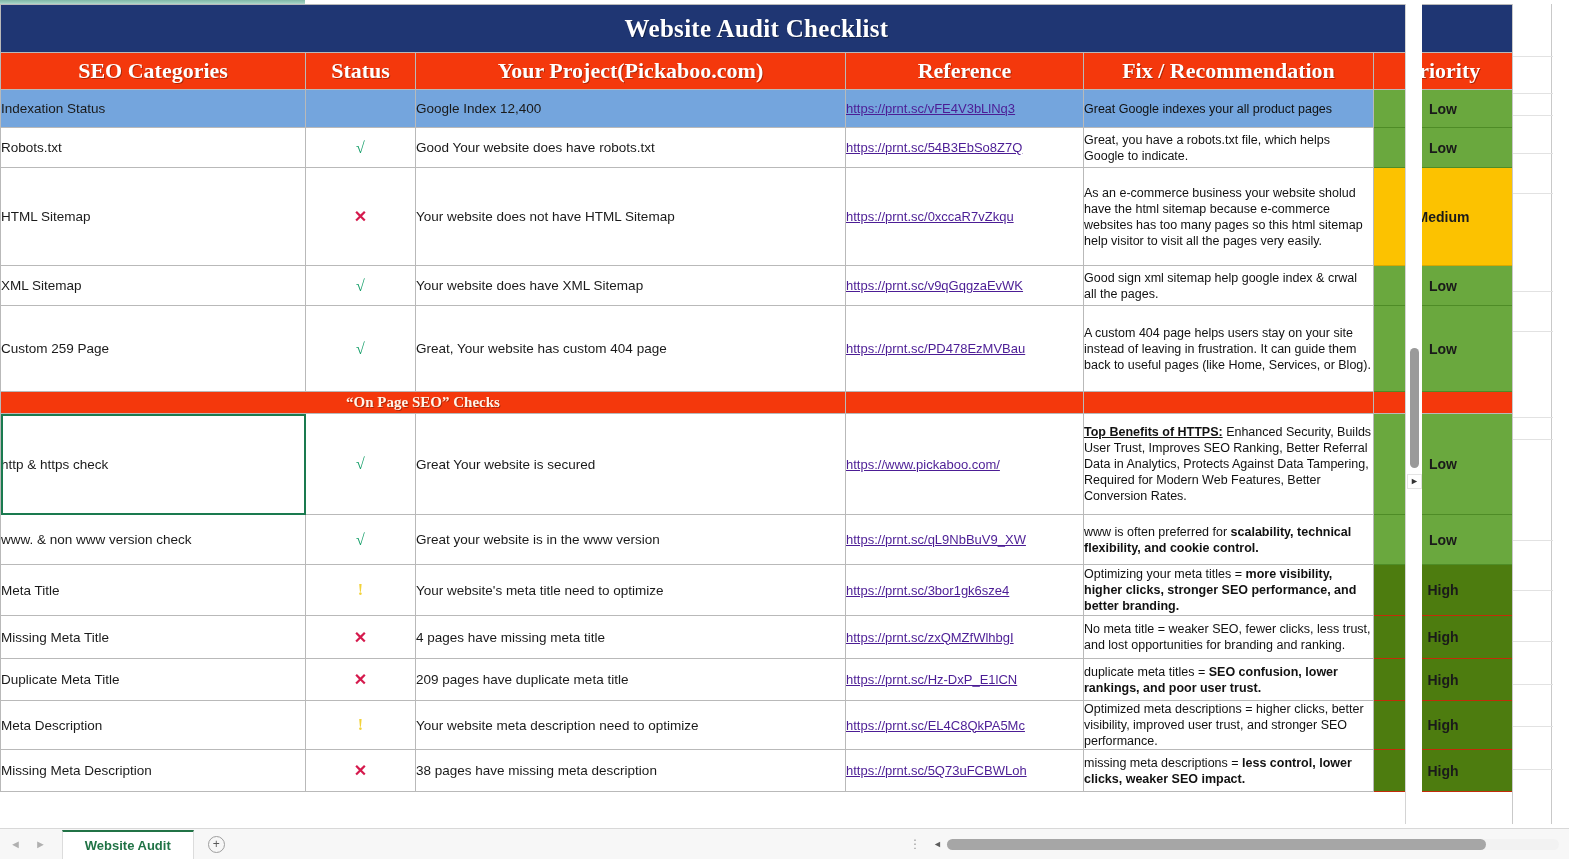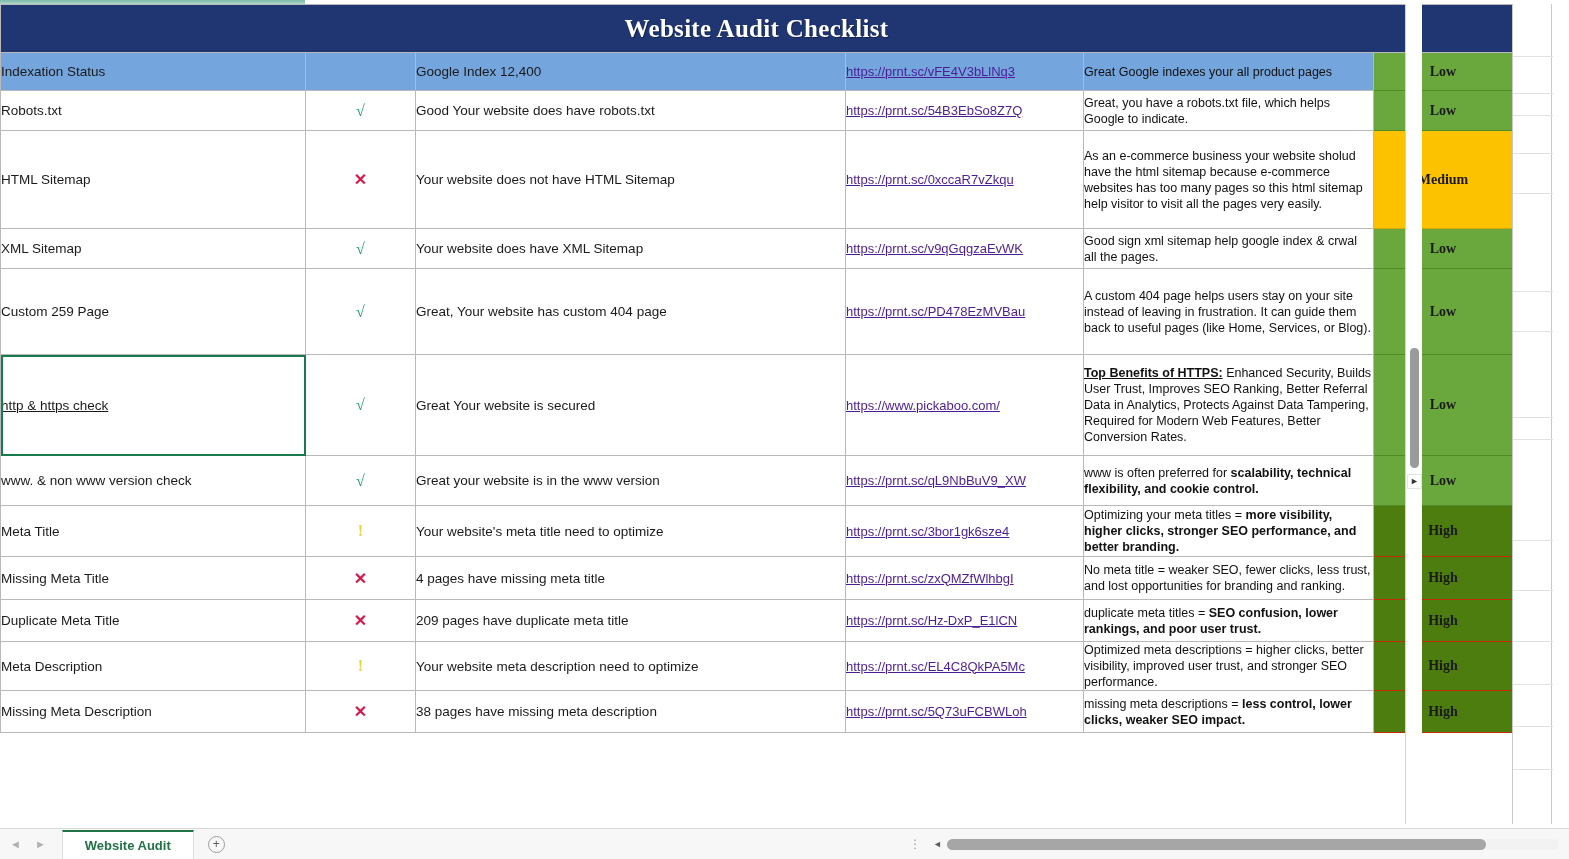--- a/index.html
+++ b/index.html
@@ -103,38 +103,37 @@
   .ref a {
     color: #4c1d95;
     text-decoration: underline;
     word-break: break-all;
   }
   .fix  { padding: 2px 5px 2px 6px; font-size: 12.5px; color: #111; line-height: 1.28; }
   .fix b { font-weight: bold; }
   .fix u { text-decoration: underline; }
   .pri  {
     text-align: center;
-    font-family: Liberation Serif, serif;
+    font-family: Liberation Sans, sans-serif;
     font-weight: bold;
     font-size: 14px;
     color: #1a1a1a;
   }
   .pri.low    { background: #6aa83e; border-color: #4e8c26; }
   .pri.medium { background: #fcc200; border-color: #d9a800; }
   .pri.high   { background: #4d7c0f; border-color: #c22d08; }
 
   
   tr.selected td { background: #74a5dd; }
   tr.selected td.pri { background: #6aa83e; }
 
   
   td.active-cell {
     outline: 2px solid #1a7a4f;
     outline-offset: -2px;
-    text-decoration: underline;
   }
 
   
   .right-blank {
     position: absolute;
     left: 1512px; top: 4px;
     width: 40px; height: 820px;
     background: #ffffff;
     border-left: 1px solid #c9c9c9;
     border-right: 1px solid #c9c9c9;
@@ -243,20 +242,28 @@
           <col class="c-status">
           <col class="c-proj">
         <col class="c-ref">
           <col class="c-fix">
           <col class="c-pri">
       </colgroup>
       <tbody id="tbody">
           <tr class="title-row">
             <td colspan="6">Website Audit Checklist</td>
           </tr>
+          <tr class="hdr-row">
+            <td>SEO Categories</td>
+            <td>Status</td>
+            <td>Your Project(Pickaboo.com)</td>
+            <td>Reference</td>
+            <td>Fix / Recommendation</td>
+            <td>Priority</td>
+          </tr>
           <tr class="selected" style="height: 38px;">
             <td class="cat">Indexation Status</td>
             <td class="stat "></td>
             <td class="proj">Google Index 12,400</td>
             <td class="ref"><a href="#">https://prnt.sc/vFE4V3bLlNq3</a></td>
             <td class="fix">Great Google indexes your all product pages</td>
             <td class="pri low">Low</td>
           </tr>
           <tr style="height: 40px;">
             <td class="cat">Robots.txt</td>
@@ -282,20 +289,26 @@
             <td class="fix">Good sign xml sitemap help google index &amp; crwal all the pages.</td>
             <td class="pri low">Low</td>
           </tr>
           <tr style="height: 86px;">
             <td class="cat">Custom 259 Page</td>
             <td class="stat ok">√</td>
             <td class="proj">Great, Your website has custom 404 page</td>
             <td class="ref"><a href="#">https://prnt.sc/PD478EzMVBau</a></td>
             <td class="fix">A custom 404 page helps users stay on your site instead of leaving in frustration. It can guide them back to useful pages (like Home, Services, or Blog).</td>
             <td class="pri low">Low</td>
+          </tr>
+          <tr class="band">
+            <td colspan="3">“On Page  SEO” Checks</td>
+            <td class="band-empty"></td>
+            <td class="band-empty"></td>
+            <td class="band-empty"></td>
           </tr>
           <tr style="height: 101px;">
             <td class="cat active-cell">http &amp; https check</td>
             <td class="stat ok">√</td>
             <td class="proj">Great Your website is secured</td>
             <td class="ref"><a href="#">https://www.pickaboo.com/</a></td>
             <td class="fix"><u><b>Top Benefits of HTTPS:</b></u> Enhanced Security, Builds User Trust, Improves SEO Ranking, Better Referral Data in Analytics, Protects Against Data Tampering, Required for Modern Web Features, Better Conversion Rates.</td>
             <td class="pri low">Low</td>
           </tr>
           <tr style="height: 50px;">

